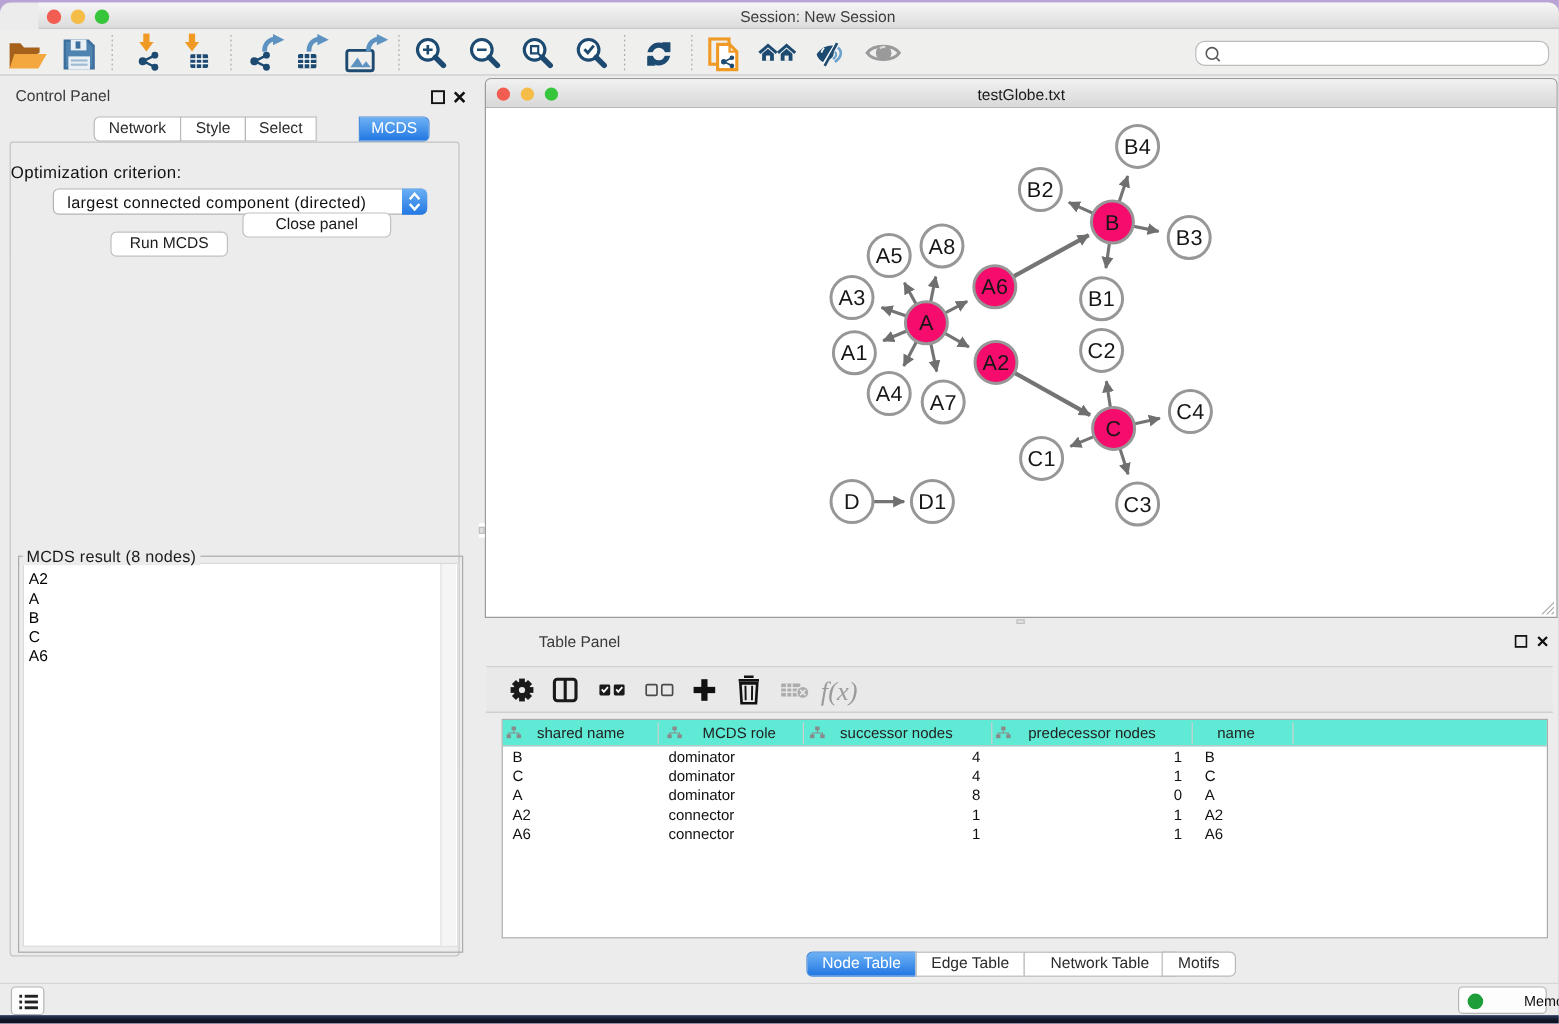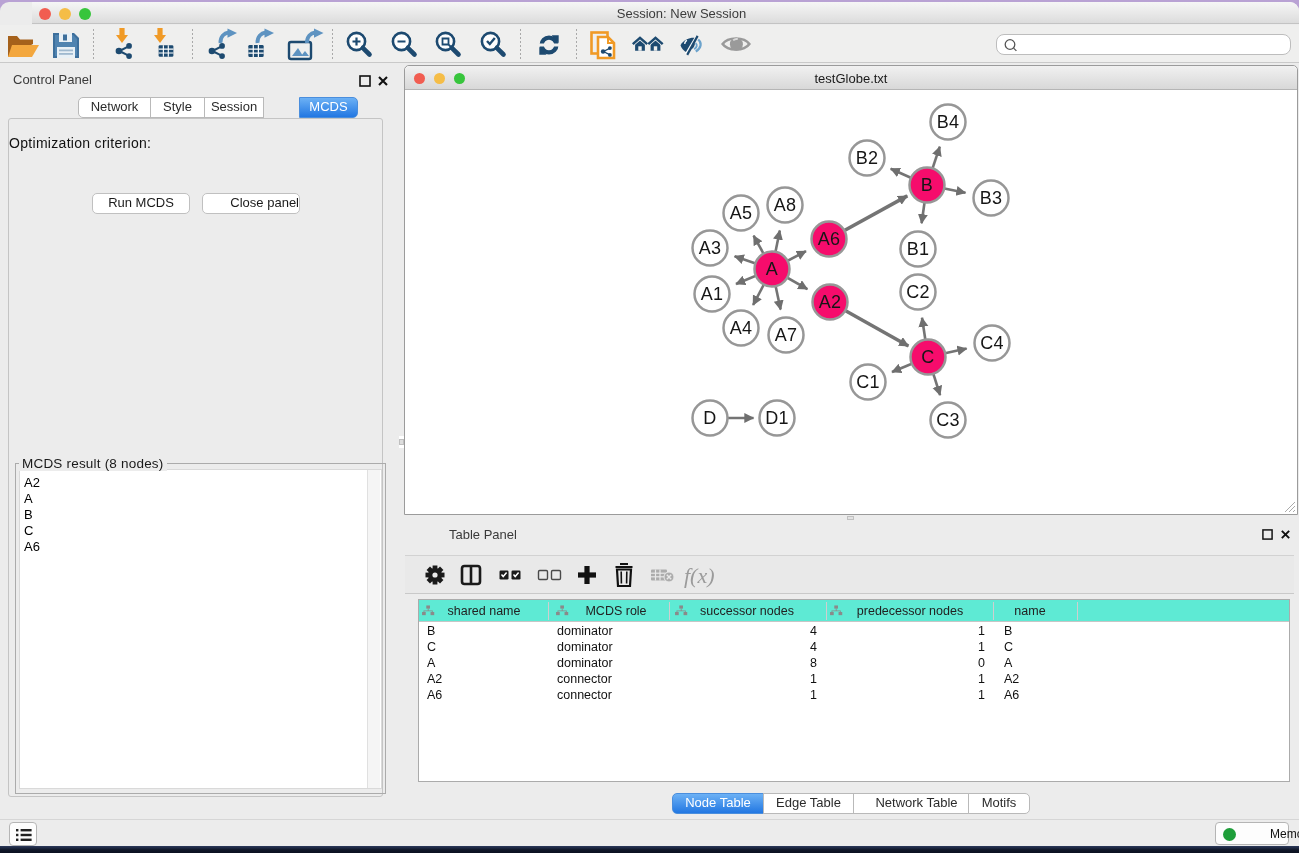--- a/index.html
+++ b/index.html
@@ -237,38 +237,47 @@
   <div id="cpanel">
     <div class="paneltitle" style="position:absolute;left:13px;top:8px;">Control Panel</div>
     <svg width="12" height="12" style="position:absolute;left:359px;top:11px" viewBox="0 0 12 12">
       <rect x="1" y="1" width="10" height="10" fill="none" stroke="#111" stroke-width="1.6"></rect>
     </svg>
     <svg width="12" height="12" style="position:absolute;left:377px;top:11px" viewBox="0 0 12 12">
       <path d="M2 2 L10 10 M10 2 L2 10" stroke="#111" stroke-width="2.1"></path>
     </svg>
     <div id="cpbody">
       <div style="position:absolute;left:0;right:0;top:16px;font-size:14px;letter-spacing:0.3px;color:#111;">Optimization criterion:</div>
+      <div id="combo">
+        <div style="position:absolute;left:11px;top:3px;font-size:13.5px;letter-spacing:0.3px;">largest connected component (directed)</div>
+        <div class="stepper">
+          <svg width="21" height="22" viewBox="0 0 21 22">
+            <path d="M6.5 9 L10.5 4.5 L14.5 9" fill="none" stroke="#fff" stroke-width="2"></path>
+            <path d="M6.5 13 L10.5 17.5 L14.5 13" fill="none" stroke="#fff" stroke-width="2"></path>
+          </svg>
+        </div>
+      </div>
       <div class="btn" style="left:83px;top:74px;width:98px;">Run MCDS</div>
-      <div class="btn" style="left:193px;top:74px;width:98px;text-align:right;">Close panel</div>
+      <div class="btn" style="left:193px;top:58px;width:124px;">Close panel</div>
       <div id="groupbox">
         <div id="mcdslist">
           <div style="margin-top:5px;">A2</div>
             <div>A</div>
             <div>B</div>
             <div>C</div>
             <div>A6</div>
         </div>
         <div style="position:absolute;right:5px;top:6px;width:13px;height:318px;background:#f5f5f5;border-left:1px solid #e0e0e0;"></div>
       </div>
       <div id="grouplabel">MCDS result (8 nodes)</div>
     </div>
     <div id="cptabs">
       <div class="seg" style="left:0;width:73px;border-radius:5px 0 0 5px;">Network</div>
       <div class="seg" style="left:72px;width:55px;">Style</div>
-      <div class="seg" style="left:126px;width:60px;">Session</div>
+      <div class="seg" style="left:126px;width:60px;">Select</div>
       <div class="seg sel" style="left:185px;width:59px;border-radius:0 5px 5px 0;margin-left:36px;">MCDS</div>
     </div>
   </div>
 
   <div id="gwin">
     <div id="gtitle">
       <div class="tl2" style="left:9px; background:#f15d51;"></div>
       <div class="tl2" style="left:29px; background:#f5bd47;"></div>
       <div class="tl2" style="left:49px; background:#37c53c;"></div>
       <div class="title">testGlobe.txt</div>

